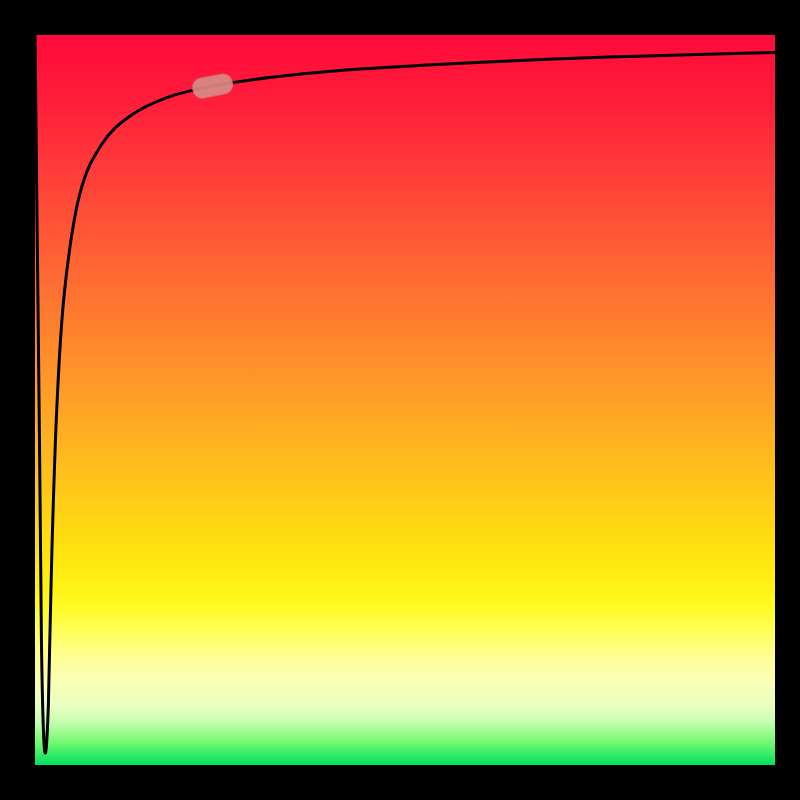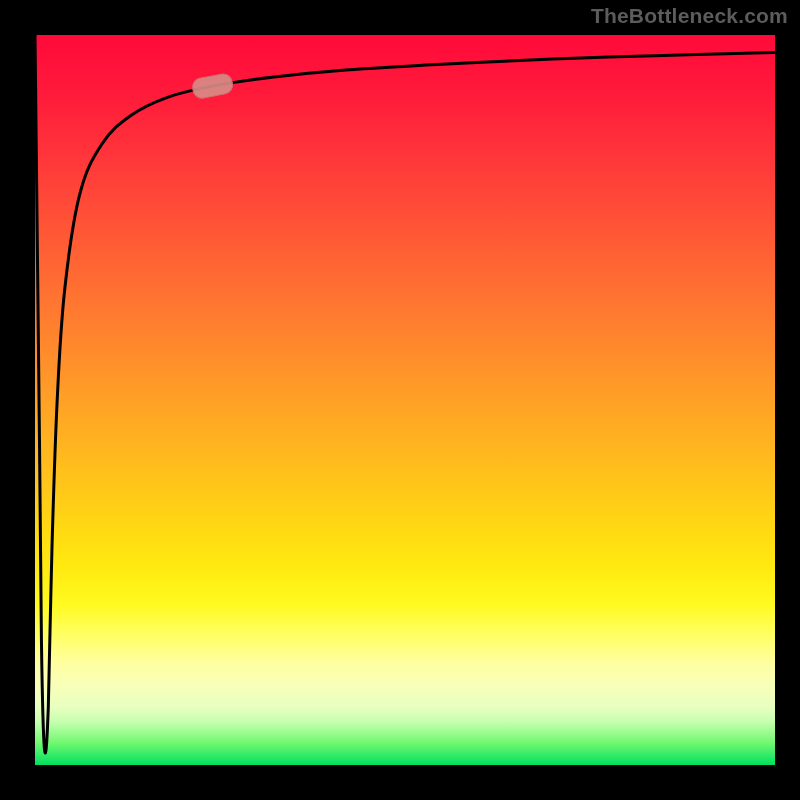--- a/index.html
+++ b/index.html
@@ -60,21 +60,20 @@
     top: 0;
     width: 740px;
     height: 730px;
     overflow: visible;
   }
 </style>
 </head>
 <body>
 
 <div class="stage">
-  <div class="watermark">TheBottleneck.com</div>
 
   <div class="plot">
     <svg class="curve" viewBox="0 0 740 730" preserveAspectRatio="none">
       <path id="curve-path" fill="none" stroke-width="3" stroke-linecap="round" stroke-linejoin="round" d="M 0 0 C 0.7992 72.27, 3.2412 289.81, 4.44 401.5 C 5.638800000000001 513.19, 5.727600000000001 563.998, 6.660000000000001 620.5 C 7.592400000000001 677.002, 8.4212 706.202, 9.620000000000001 715.4 C 10.818800000000001 724.598, 11.988000000000003 708.392, 13.320000000000002 671.6 C 14.652000000000001 634.808, 15.4216 566.188, 17.02 511 C 18.618399999999998 455.812, 19.9356 410.99, 22.2 365 C 24.464399999999998 319.01, 25.604000000000003 292.292, 29.6 255.5 C 33.596000000000004 218.708, 37.74 186.88000000000002, 44.4 160.60000000000002 C 51.059999999999995 134.32000000000002, 57.275999999999996 123.95400000000001, 66.6 109.5 C 75.92399999999999 95.04599999999999, 84.212 88.84099999999997, 96.2 80.29999999999995 C 108.188 71.75899999999994, 118.54799999999999 67.30599999999997, 133.2 62.049999999999955 C 147.85199999999998 56.79399999999995, 158.952 54.64779999999992, 177.6 51.09999999999991 C 196.248 47.5521999999999, 212.824 45.23079999999991, 236.8 42.33999999999992 C 260.776 39.44919999999993, 280.164 37.405199999999944, 310.8 35.039999999999964 C 341.43600000000004 32.67479999999998, 369.70400000000006 31.171000000000053, 407.00000000000006 29.200000000000045 C 444.29600000000005 27.22900000000004, 478.04 25.666799999999917, 518 24.089999999999918 C 557.96 22.51319999999992, 589.04 21.622600000000045, 629 20.440000000000055 C 668.96 19.257400000000064, 720.02 18.045599999999993, 740 17.519999999999982" stroke="#000000"></path>
       <rect id="marker-rect" rx="9" ry="9" width="40" height="20" x="157.6" y="41.09999999999991" fill="#d88a86" stroke="#c97a76" stroke-width="1" opacity="0.92" transform="rotate(-10.771844694482242 177.6 51.09999999999991)"></rect>
     </svg>
   </div>
 </div>
 
 </body></html>

